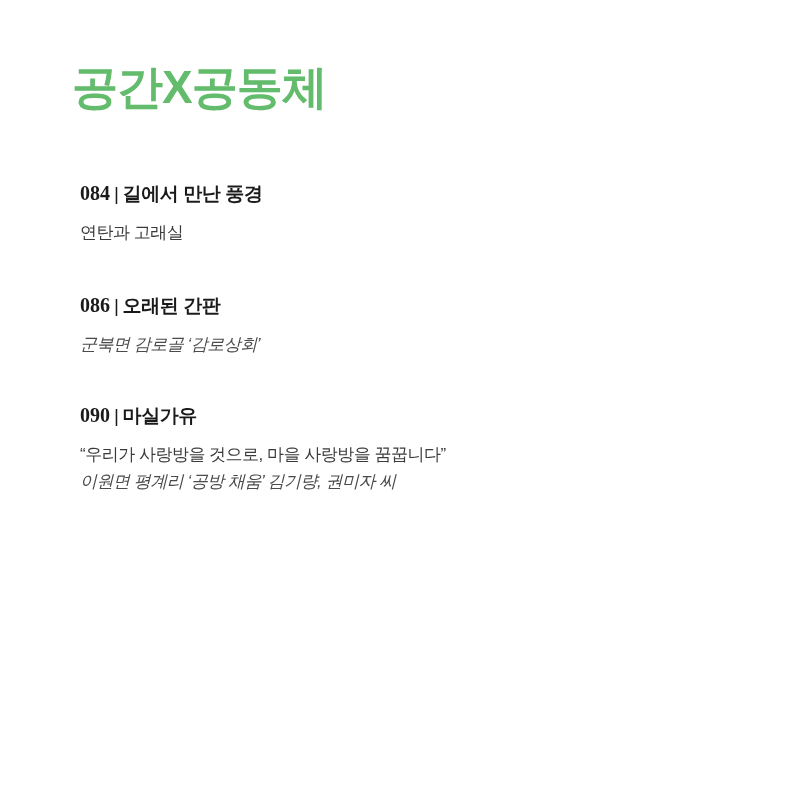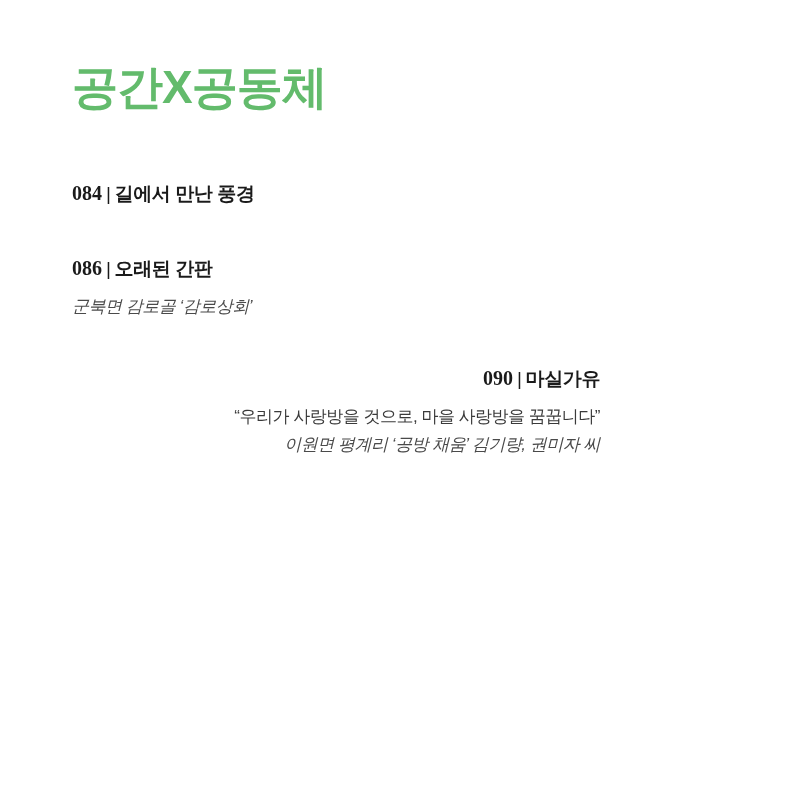--- a/index.html
+++ b/index.html
@@ -33,20 +33,21 @@
     white-space: nowrap;
   }
   .toc {
     position: absolute;
     top: 178px;
     left: 72px;
     right: 60px;
   }
   .entry {
     margin-bottom: 30px;
+    margin-left: 8px;
   }
   .entry:last-child {
     margin-bottom: 0;
   }
   .entry-head {
     font-size: 19px;
     font-weight: bold;
     color: #1a1a1a;
     letter-spacing: -0.4px;
     line-height: 1.5;
@@ -70,35 +71,36 @@
     letter-spacing: -0.5px;
     line-height: 1.62;
     white-space: nowrap;
   }
   .entry-line.secondary {
     color: #4a4a4a;
     font-style: italic;
   }
   .gap-1 { margin-bottom: 44px; }
   .gap-2 { margin-bottom: 42px; }
-  .gap-3 { margin-bottom: 42px; text-align: right; }
+  .gap-3 { margin-bottom: 42px; }
 </style>
 </head>
 <body>
 
 <div class="page">
 
   <div class="section-title">공간X공동체</div>
 
   <div class="toc">
 
     <div class="entry gap-1">
       <div class="entry-head">
         <span class="pagenum">084</span><span class="sep">|</span><span>길에서 만난 풍경</span>
       </div>
+      <div class="entry-line">연탄과 고래실</div>
     </div>
 
     <div class="entry gap-2">
       <div class="entry-head">
         <span class="pagenum">086</span><span class="sep">|</span><span>오래된 간판</span>
       </div>
       <div class="entry-line secondary">군북면 감로골 ‘감로상회’</div>
     </div>
 
     <div class="entry gap-3">

